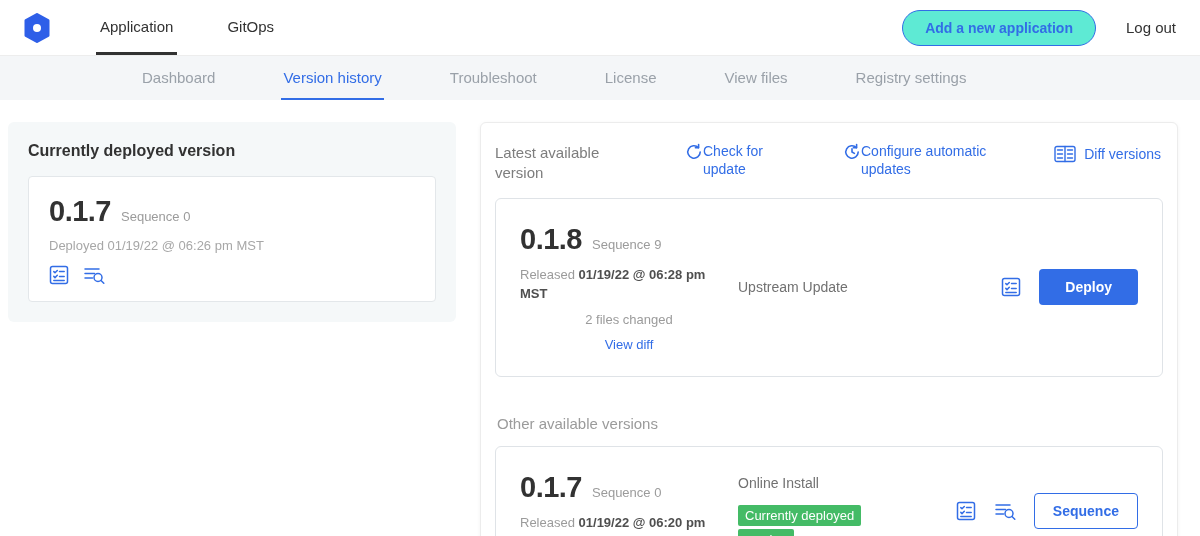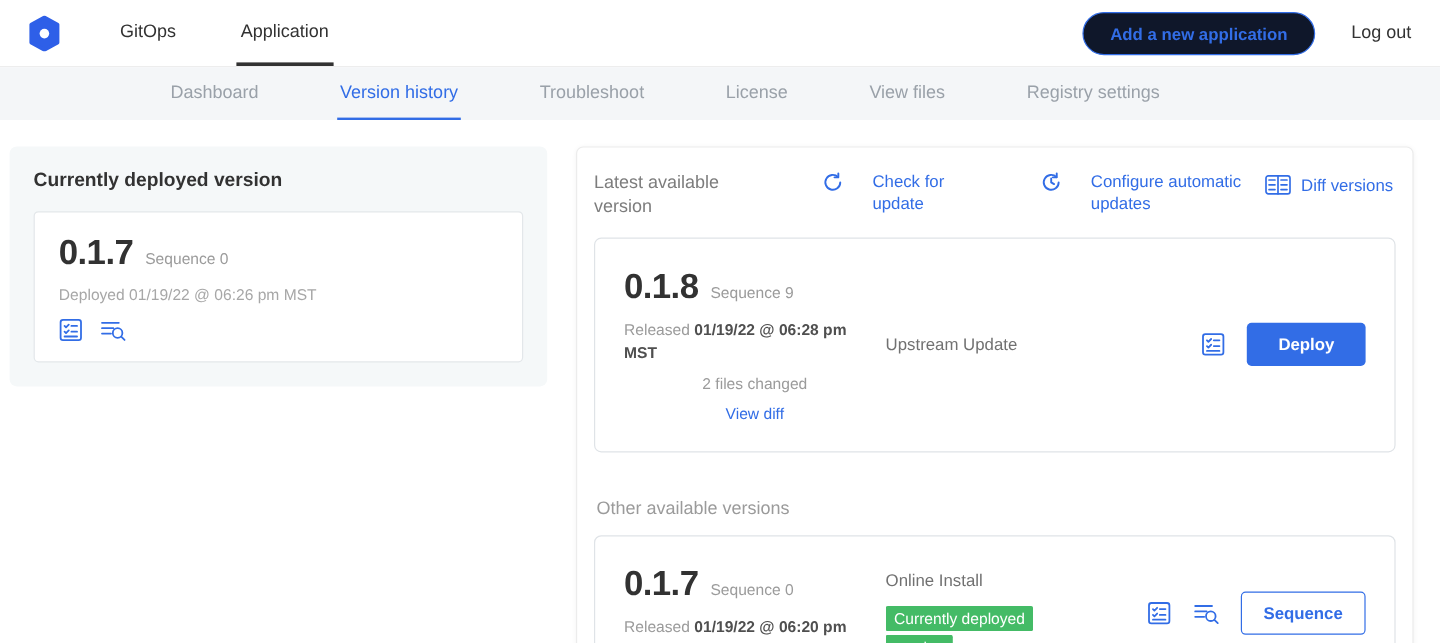--- a/index.html
+++ b/index.html
@@ -18,21 +18,21 @@
   }
   .logo-wrap { align-self: center; margin-right: 46px; display: flex; align-items: center; }
   .nav-tab {
     display: flex; align-items: center; padding: 0 4px; margin-right: 46px;
     font-size: 15px; color: #323232; cursor: pointer;
     border-bottom: 3px solid transparent;
   }
   .nav-tab.active { border-bottom-color: #323232; font-weight: 500; }
   .nav-right { margin-left: auto; display: flex; align-items: center; gap: 30px; }
   .add-app-btn {
-    background: #0f172a; border: 1px solid #326de6; color: #326de6;
+    background: #5eead4; border: 1px solid #326de6; color: #326de6;
     font-weight: 700; font-size: 14px; padding: 9px 22px; border-radius: 20px;
     font-family: inherit; cursor: pointer;
   }
   .logout { font-size: 15px; color: #323232; cursor: pointer; }
 
   
   .subnav {
     height: 44px; background: #f4f6f8; display: flex; align-items: stretch;
     padding-left: 140px;
   }
@@ -63,21 +63,21 @@
   .icon-btn { cursor: pointer; display: inline-flex; }
 
   
   .available-panel {
     flex: 1; background: #fff; border: 1px solid #ececec; border-radius: 6px;
     box-shadow: 0 1px 4px rgba(0,0,0,0.05);
     padding: 18px 14px 14px;
   }
   .avail-header { display: flex; align-items: flex-start; padding: 2px 2px 0 0; }
   .avail-title { width: 120px; font-size: 15px; color: #7d7d7d; line-height: 1.3; }
-  .hgroup { display: flex; gap: 24px; margin-left: 70px; color: #326de6; font-size: 14px;
+  .hgroup { display: flex; gap: 0; margin-left: 70px; color: #326de6; font-size: 14px;
             line-height: 1.25; cursor: pointer; align-items: flex-start; font-weight: 500; }
   .hgroup .htext { max-width: 135px; }
   .hgroup.narrow .htext { max-width: 70px; }
   .diff-group { margin-left: auto; display: flex; align-items: center; gap: 8px;
                 color: #326de6; font-size: 14px; cursor: pointer; margin-top: 2px; font-weight: 500; }
 
   .release-card {
     margin-top: 16px; border: 1px solid #dfe3e7; border-radius: 6px;
     padding: 24px; display: flex; align-items: flex-start;
   }
@@ -115,25 +115,25 @@
 </head>
 <body>
 
 <div class="navbar">
   <div class="logo-wrap">
     <svg class="ic" width="26" height="30" viewBox="0 0 26 30">
       <path d="M13 1.5 L24 7.5 V22.5 L13 28.5 L2 22.5 V7.5 Z" fill="#2e5fe8" stroke="#2e5fe8" stroke-width="3" stroke-linejoin="round"></path>
       <circle cx="13" cy="15" r="4" fill="#ffffff"></circle>
     </svg>
   </div>
+  <div class="nav-tab active">
+    <span>Application</span>
+  </div>
   <div class="nav-tab">
     <span>GitOps</span>
-  </div>
-  <div class="nav-tab active">
-    <span>Application</span>
   </div>
   <div class="nav-right">
     <button class="add-app-btn">Add a new application</button>
     <span class="logout">Log out</span>
   </div>
 </div>
 
 <div class="subnav">
   <div class="subnav-item">
       <span>Dashboard</span>

